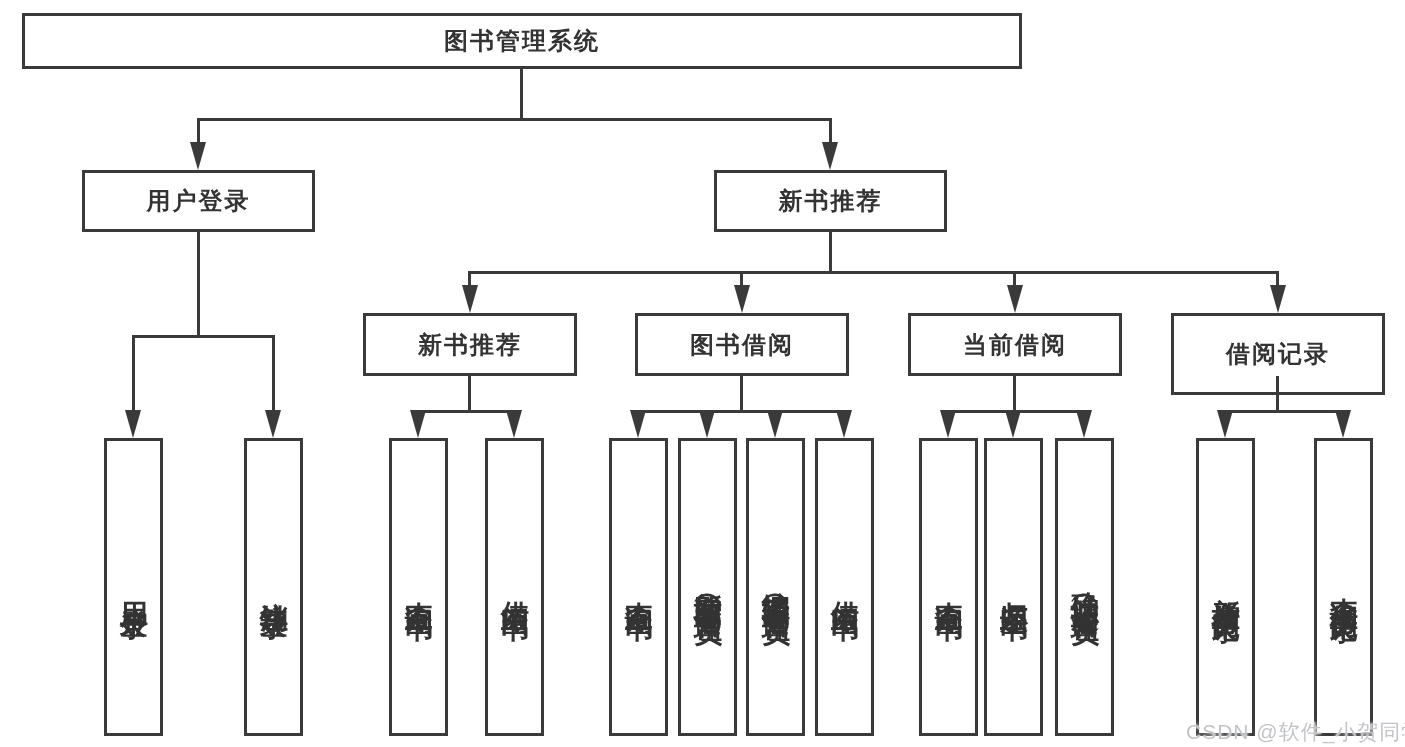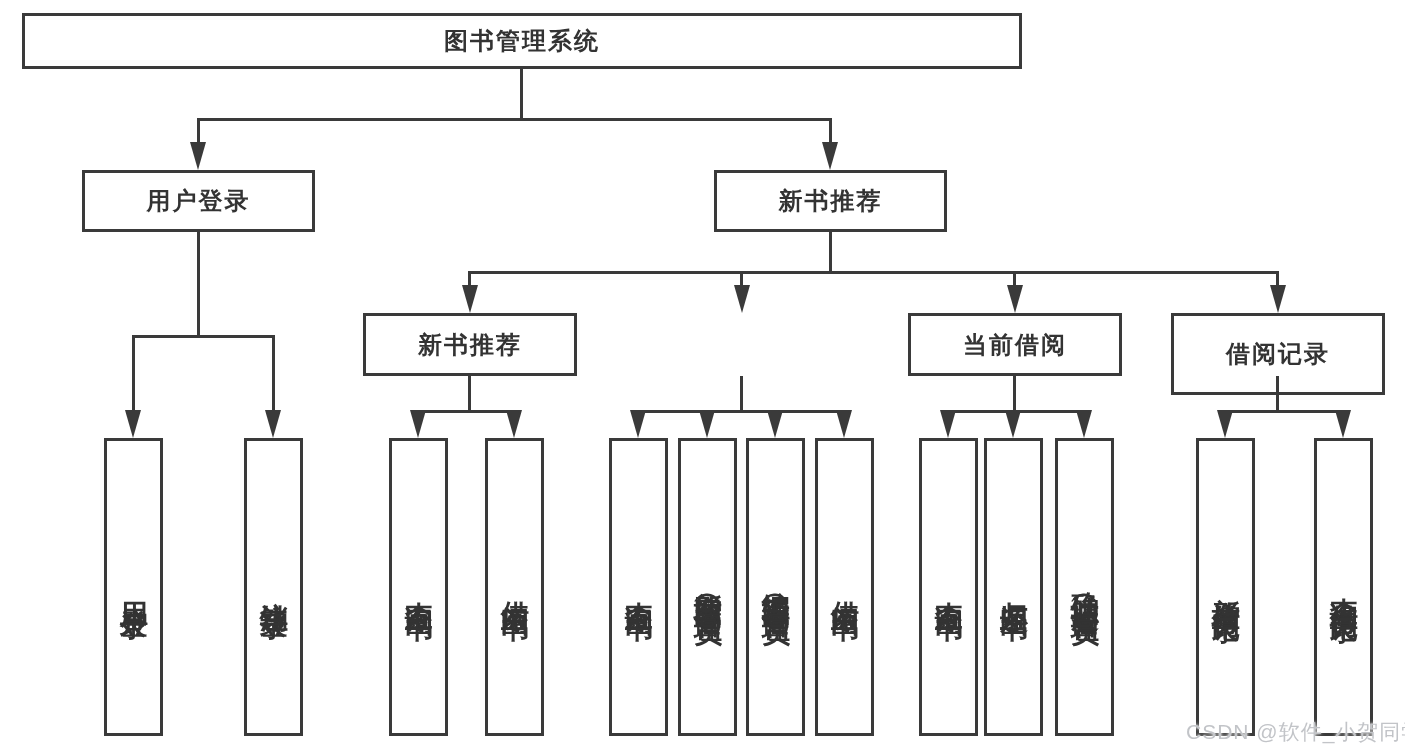--- a/index.html
+++ b/index.html
@@ -67,20 +67,23 @@
 
   <div class="box" style="left:82px; top:170px; width:233px; height:62px;">
     <span class="hlabel">用户登录</span>
   </div>
   <div class="box" style="left:714px; top:170px; width:233px; height:62px;">
     <span class="hlabel">新书推荐</span>
   </div>
 
   <div class="box" style="left:363px; top:313px; width:214px; height:63px;">
     <span class="hlabel">新书推荐</span>
+  </div>
+  <div class="box" style="left:635px; top:313px; width:214px; height:63px;">
+    <span class="hlabel">图书借阅</span>
   </div>
   <div class="box" style="left:908px; top:313px; width:214px; height:63px;">
     <span class="hlabel">当前借阅</span>
   </div>
   <div class="box" style="left:1171px; top:313px; width:214px; height:82px;">
     <span class="hlabel">借阅记录</span>
   </div>
 
   <div class="box" style="left:104px; top:438px; width:59px; height:298px;">
     <span class="vlabel">用户登录</span>

